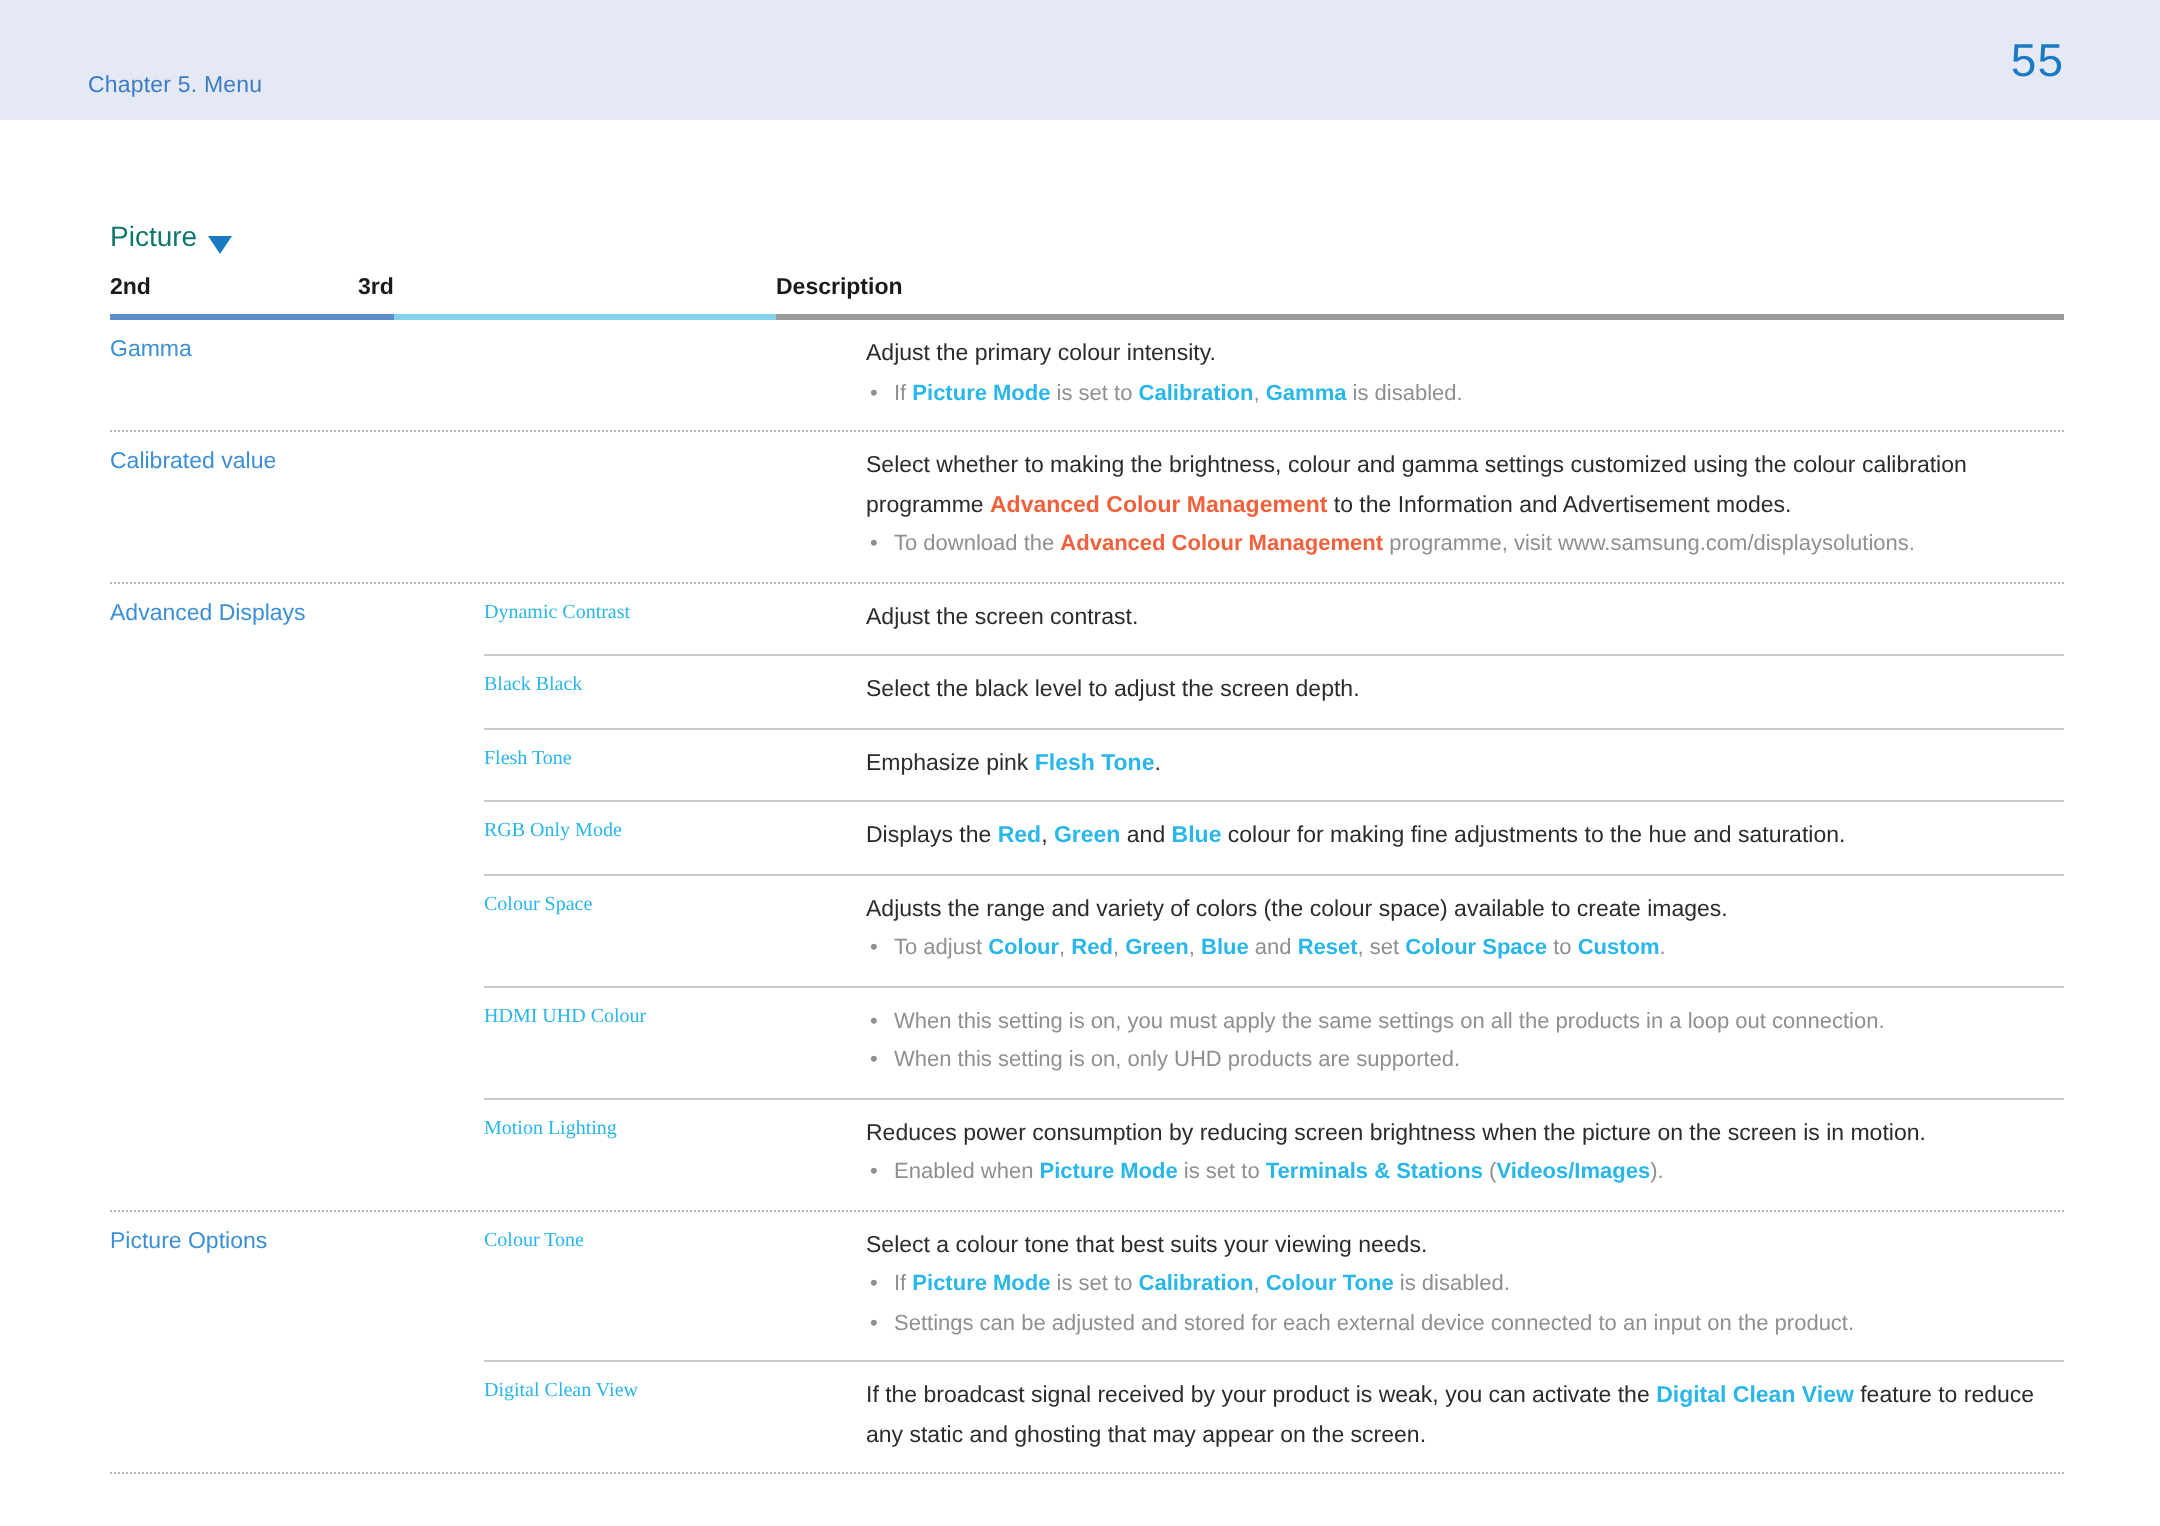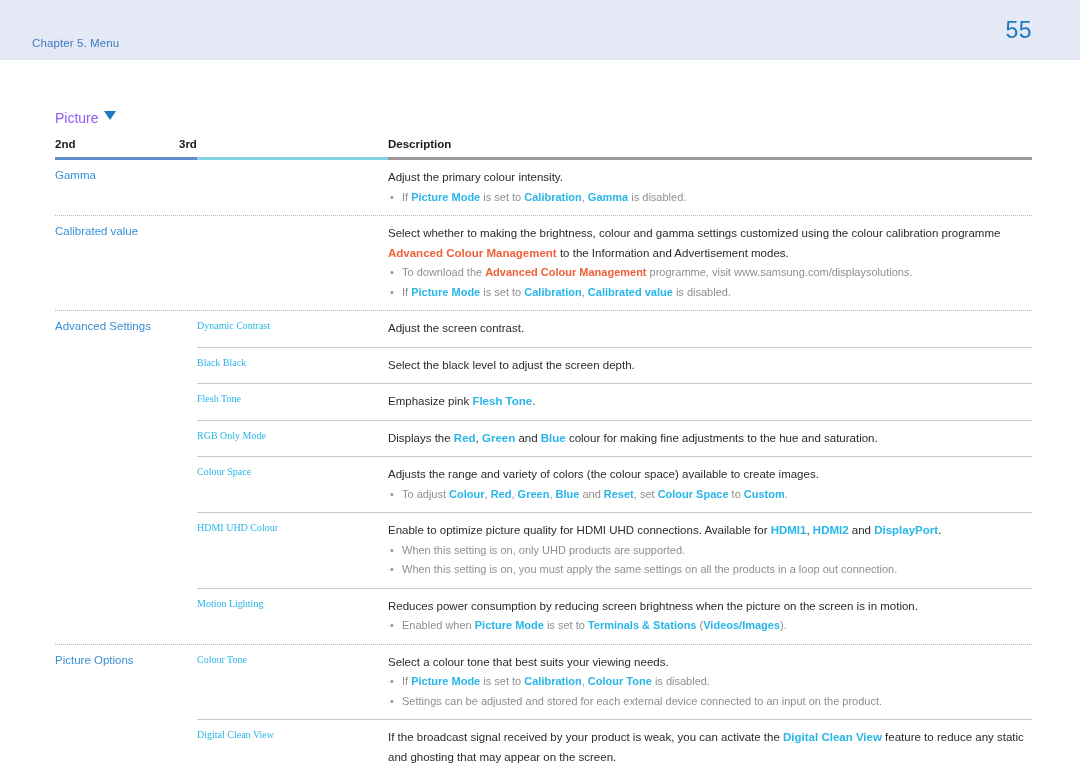--- a/index.html
+++ b/index.html
@@ -19,43 +19,43 @@
 
   
   .page-header {
     position: absolute;
     top: 0; left: 0;
     width: 1080px; height: 60px;
     background: #e5e9f5;
   }
   .chapter-label {
     position: absolute;
-    left: 32px; top: 37px;
+    left: 44px; top: 37px;
     font-size: 11.5px;
     color: #3b7cc4;
     letter-spacing: 0.1px;
     white-space: nowrap;
   }
   .page-number {
     position: absolute;
     right: 48px; top: 17px;
     font-size: 23px;
     color: #1a7bc4;
     font-weight: 400;
     letter-spacing: 0.5px;
   }
 
   
   .section-heading {
     position: absolute;
     left: 55px; top: 110px;
     font-size: 14px;
-    color: #8b5cf6;
+    color: #0f766e;
     display: flex;
-    align-items: flex-start;
+    align-items: flex-end;
     gap: 5px;
     white-space: nowrap;
   }
   .caret-down {
     display: inline-block;
     width: 0; height: 0;
     border-left: 6px solid transparent;
     border-right: 6px solid transparent;
     border-top: 9px solid #1a7bc4;
     position: relative;
@@ -112,20 +112,21 @@
   .group:last-child { border-bottom: 1px dotted #b8b8b8; }
 
   .col-2nd {
     width: 142px;
     flex: 0 0 142px;
     padding-top: 9px;
   }
   .col-rest {
     flex: 1 1 auto;
     min-width: 0;
+    margin-left: 45px;
   }
 
   .label-2nd {
     font-size: 11.5px;
     color: #3b8fd4;
     white-space: nowrap;
   }
 
   .subrow {
     display: flex;
@@ -222,28 +223,27 @@
         <div class="group">
           <div class="col-2nd">
             <div class="label-2nd">Calibrated value</div>
           </div>
           <div class="col-rest">
             <div class="subrow">
               <div class="col-3rd"></div>
               <div class="col-desc">
                 <p class="desc-line"><span class="kw-plain">Select whether to making the brightness, colour and gamma settings customized using the colour calibration programme </span><span class="kw-orange">Advanced Colour Management</span><span class="kw-plain"> to the Information and Advertisement modes.</span></p>
                 <p class="bullet-line"><span class="kw-plain">To download the </span><span class="kw-orange">Advanced Colour Management</span><span class="kw-plain"> programme, visit www.samsung.com/displaysolutions.</span></p>
-                <p class="bullet-line"><span class="kw-plain">If </span><span class="kw-blue">Picture Mode</span><span class="kw-plain"> is set to </span><span class="kw-blue">Calibration</span><span class="kw-plain">, </span><span class="kw-blue">Calibrated value</span><span class="kw-plain"> is disabled.</span></p>
               </div>
             </div>
           </div>
         </div>
         <div class="group">
           <div class="col-2nd">
-            <div class="label-2nd">Advanced Settings</div>
+            <div class="label-2nd">Advanced Displays</div>
           </div>
           <div class="col-rest">
             <div class="subrow">
               <div class="col-3rd">
                 <div class="label-3rd">Dynamic Contrast</div>
               </div>
               <div class="col-desc">
                 <p class="desc-line"><span class="kw-plain">Adjust the screen contrast.</span></p>
               </div>
             </div>
@@ -278,23 +278,22 @@
               <div class="col-desc">
                 <p class="desc-line"><span class="kw-plain">Adjusts the range and variety of colors (the colour space) available to create images.</span></p>
                 <p class="bullet-line"><span class="kw-plain">To adjust </span><span class="kw-blue">Colour</span><span class="kw-plain">, </span><span class="kw-blue">Red</span><span class="kw-plain">, </span><span class="kw-blue">Green</span><span class="kw-plain">, </span><span class="kw-blue">Blue</span><span class="kw-plain"> and </span><span class="kw-blue">Reset</span><span class="kw-plain">, set </span><span class="kw-blue">Colour Space</span><span class="kw-plain"> to </span><span class="kw-blue">Custom</span><span class="kw-plain">.</span></p>
               </div>
             </div>
             <div class="subrow">
               <div class="col-3rd">
                 <div class="label-3rd">HDMI UHD Colour</div>
               </div>
               <div class="col-desc">
-                <p class="desc-line"><span class="kw-plain">Enable to optimize picture quality for HDMI UHD connections. Available for </span><span class="kw-blue">HDMI1</span><span class="kw-plain">, </span><span class="kw-blue">HDMI2</span><span class="kw-plain"> and </span><span class="kw-blue">DisplayPort</span><span class="kw-plain">.</span></p>
+                <p class="bullet-line"><span class="kw-plain">When this setting is on, you must apply the same settings on all the products in a loop out connection.</span></p>
                 <p class="bullet-line"><span class="kw-plain">When this setting is on, only UHD products are supported.</span></p>
-                <p class="bullet-line"><span class="kw-plain">When this setting is on, you must apply the same settings on all the products in a loop out connection.</span></p>
               </div>
             </div>
             <div class="subrow">
               <div class="col-3rd">
                 <div class="label-3rd">Motion Lighting</div>
               </div>
               <div class="col-desc">
                 <p class="desc-line"><span class="kw-plain">Reduces power consumption by reducing screen brightness when the picture on the screen is in motion.</span></p>
                 <p class="bullet-line"><span class="kw-plain">Enabled when </span><span class="kw-blue">Picture Mode</span><span class="kw-plain"> is set to </span><span class="kw-blue">Terminals &amp; Stations</span><span class="kw-plain"> (</span><span class="kw-blue">Videos/Images</span><span class="kw-plain">).</span></p>
               </div>

